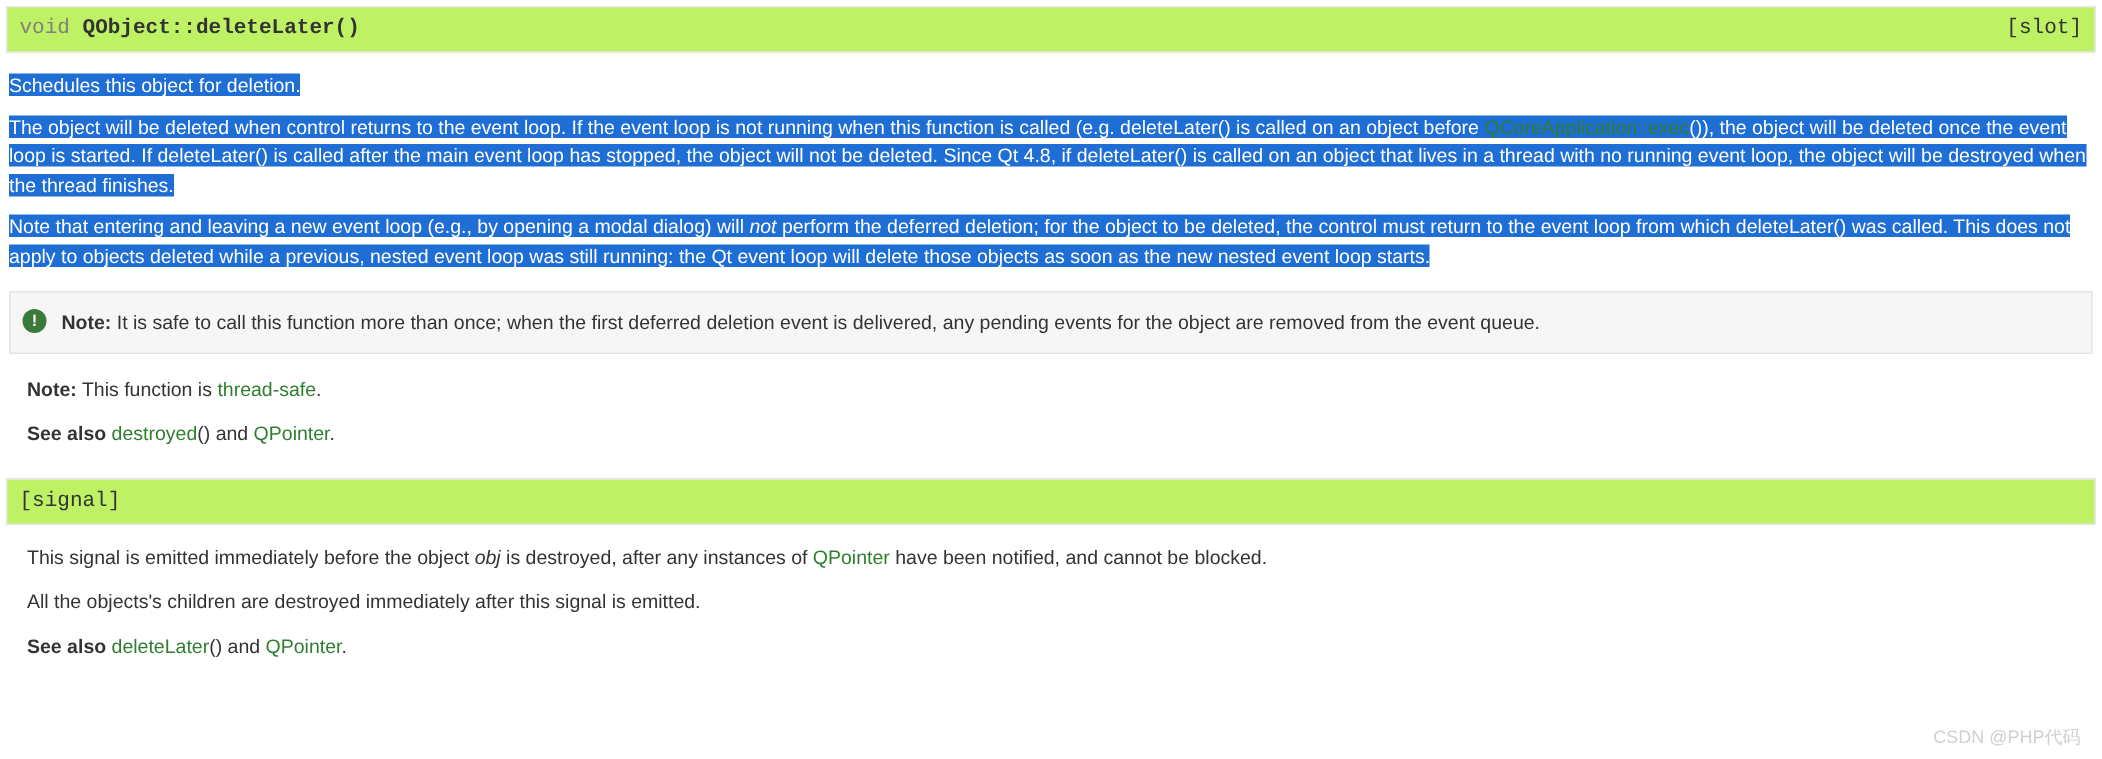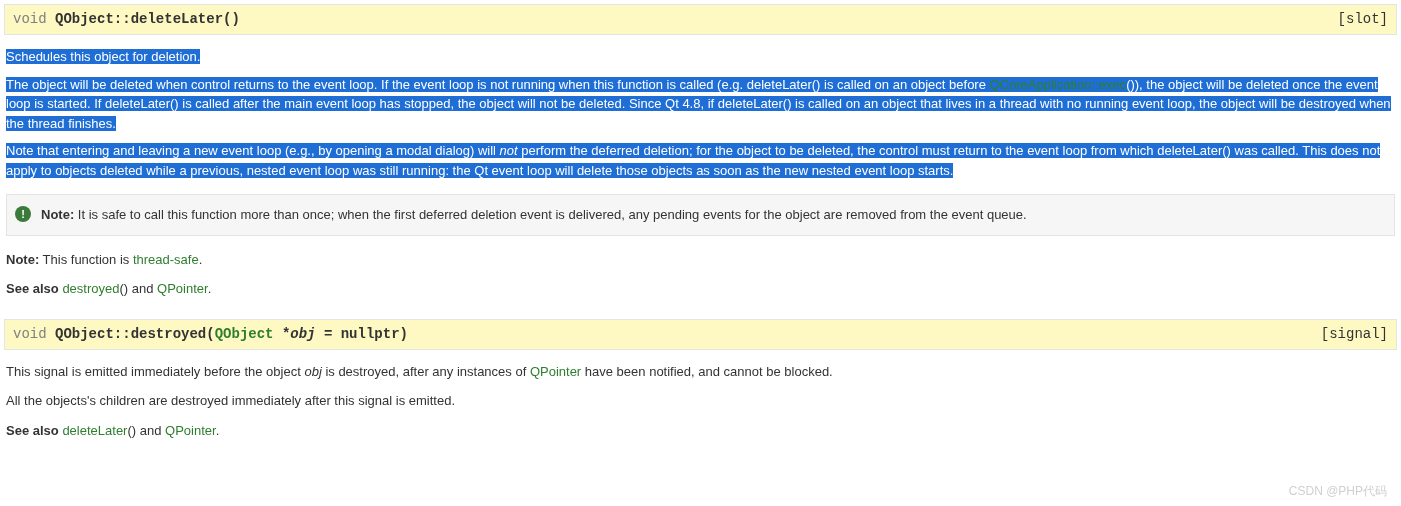--- a/index.html
+++ b/index.html
@@ -5,21 +5,21 @@
     body {
       font-family: Arial, Helvetica, sans-serif;
       font-size: 13px;
       color: #333;
       margin: 0;
       padding: 4px;
       background: #fff;
       line-height: 1.5;
     }
     .fn-header {
-      background: #fef9c3;
+      background: #bef264;
       border: 1px solid #e4e4e4;
       padding: 4px 8px;
       display: flex;
       justify-content: space-between;
       align-items: center;
       font-family: "Courier New", monospace;
       font-size: 14px;
       margin-bottom: 12px;
     }
     .fn-sig .kw { color: #808080; }
@@ -52,21 +52,21 @@
     .note-icon {
       width: 16px; height: 16px; border-radius: 50%;
       background: #3b7a3b;
       color: #fff; font-weight: bold;
       display: flex; align-items: center; justify-content: center;
       font-size: 11px; flex-shrink: 0;
       margin-top: 1px;
     }
     .note-box .note-text b { font-weight: bold; }
 
-    p.plain { margin: 10px 0; }
+    p.plain { margin: 10px 12px; }
     a.link { color: #2f7e2f; text-decoration: none; }
     b { font-weight: bold; }
     em { font-style: italic; }
 
     .watermark {
       position: fixed;
       right: 14px; bottom: 6px;
       color: #d0d0d0;
       font-size: 12px;
       pointer-events: none;
@@ -102,24 +102,20 @@
     <b>Note:</b><span> This function is </span><a href="#" class="link">thread-safe</a><span>.</span>
   </p>
 
   <p class="plain">
     <b>See also</b> <a href="#" class="link">destroyed</a><span>()</span><span> and </span><a href="#" class="link">QPointer</a><span>.</span>
   </p>
 
 </div>
 
 <div class="fn-header" style="margin-top:20px;">
-  <span class="fn-sig">
-    <span class="kw">void</span>
-    <span> </span><span class="cls">QObject::</span><span class="fn">destroyed</span><span class="fn">(</span><span class="type">QObject</span><span class="fn"> *</span><span class="param">obj</span><span class="def"> = nullptr)</span>
-  </span>
   <span class="fn-tag">[signal]</span>
 </div>
 
 <div class="content">
   <p class="plain">
     <span>This signal is emitted immediately before the object </span><em>obj</em><span> is destroyed, after any instances of </span><a href="#" class="link">QPointer</a><span> have been notified, and cannot be blocked.</span>
   </p>
   <p class="plain">All the objects's children are destroyed immediately after this signal is emitted.</p>
   <p class="plain">
     <b>See also</b> <a href="#" class="link">deleteLater</a><span>()</span><span> and </span><a href="#" class="link">QPointer</a><span>.</span>

